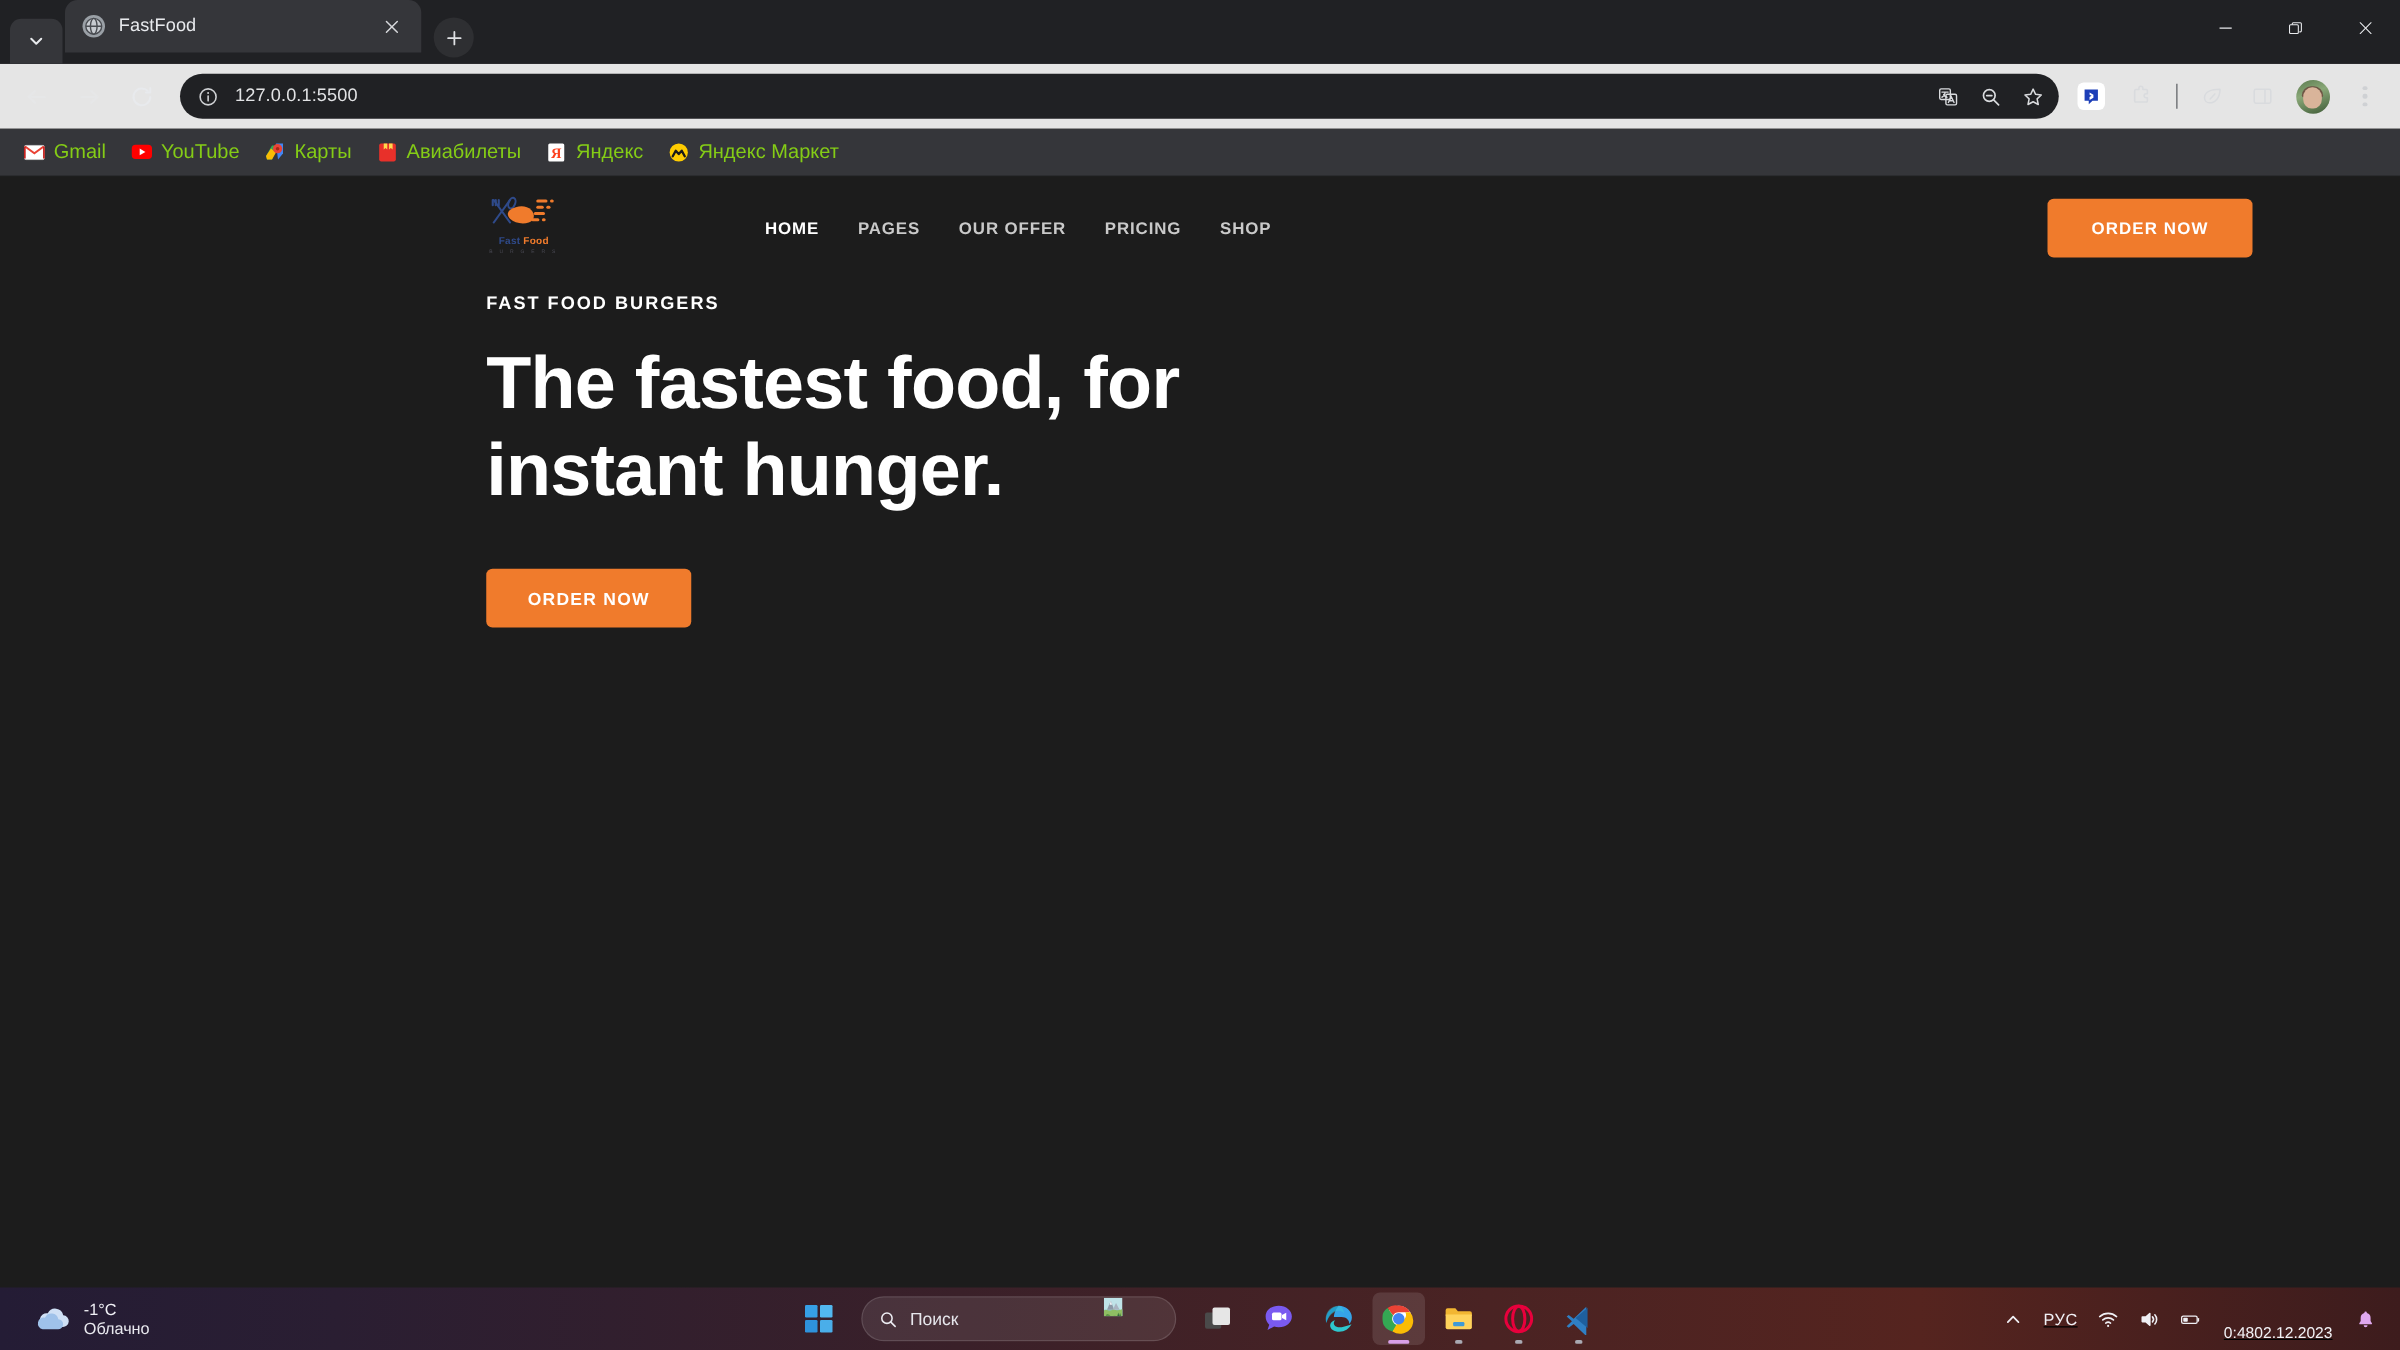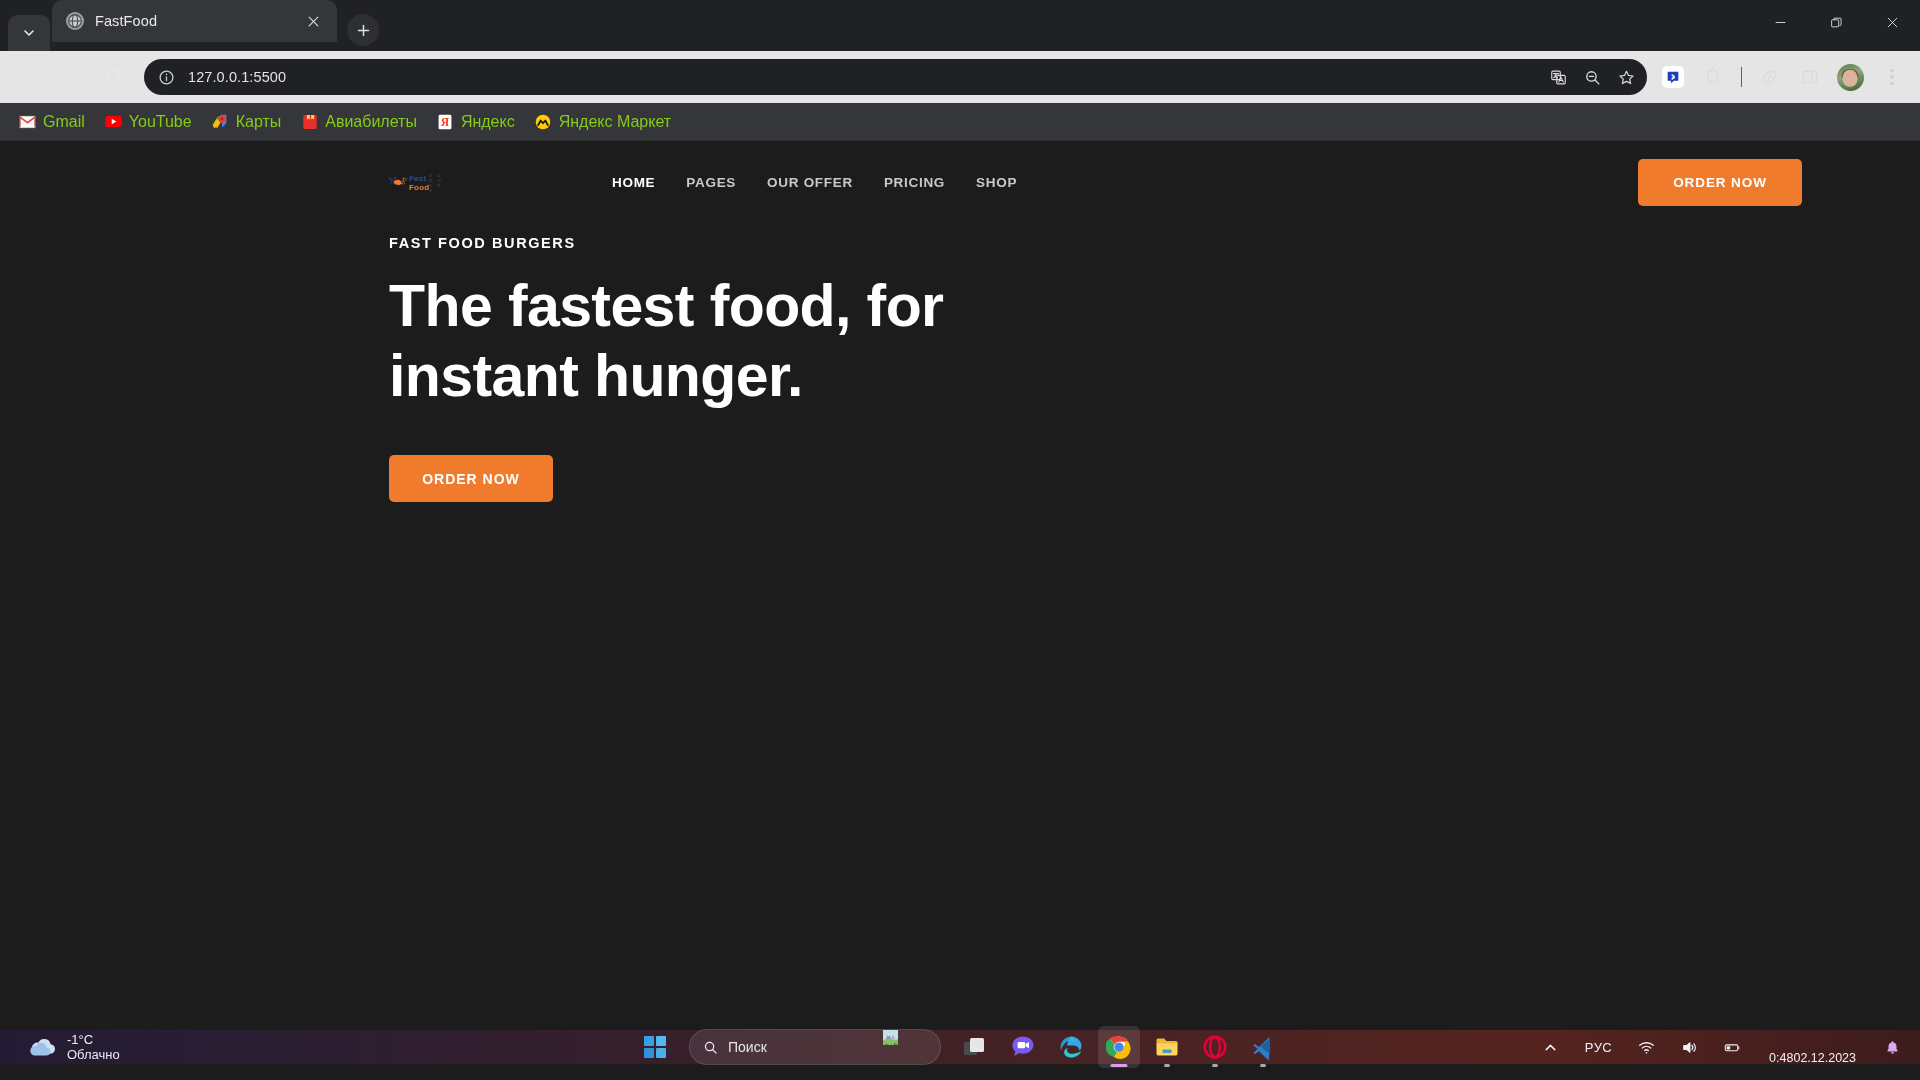--- a/index.html
+++ b/index.html
@@ -215,21 +215,21 @@
     position: relative;
   }
   .site-header {
     height: 82px;
     display: flex; align-items: center;
     padding: 0 60px 0 0;
   }
   .logo {
     margin-left: 388px;
     width: 62px; height: 52px;
-    display: flex; flex-direction: row; align-items: center;
+    display: flex; flex-direction: column; align-items: center;
     cursor: pointer;
     flex: 0 0 62px;
   }
   .logo-mark { width: 56px; height: 30px; }
   .logo-text { font-size: 8px; font-weight: bold; letter-spacing: .2px; margin-top: 2px; }
   .logo-text .fast { color: #2f4a8a; }
   .logo-text .food { color: #f07b2c; }
   .logo-sub {
     font-size: 4px; color: #4a4a55; letter-spacing: 2.2px;
     margin-top: 1px;
@@ -297,21 +297,21 @@
     letter-spacing: 1px;
     border: none;
     border-radius: 5px;
     width: 164px; height: 47px;
     cursor: pointer;
     font-family: "Liberation Sans", sans-serif;
   }
 
   
   .taskbar {
-    height: 34px;
+    height: 50px;
     background: linear-gradient(90deg,#241c35 0%,#2a1e32 14%,#3a2029 40%,#4a2323 62%,#55241f 80%,#3d1c1d 100%);
     display: flex; align-items: center;
     position: relative;
     flex: 0 0 50px;
   }
   .weather {
     display: flex; align-items: center;
     margin-left: 20px;
     cursor: pointer;
     padding: 3px 8px;
@@ -376,21 +376,22 @@
     width: 6px; height: 3px; border-radius: 2px;
     background: #a9a9b2;
   }
   .tb-app.active .dot { width: 17px; background: #d9a0e8; }
   .tb-app svg { width: 26px; height: 26px; }
 
   .tray {
     margin-left: auto;
     display: flex; align-items: center;
     padding-right: 12px;
-    gap: 12px;
+    gap: 2px;
+    text-decoration: underline;
   }
   .tray-item {
     display: flex; align-items: center; justify-content: center;
     height: 38px; padding: 0 7px;
     border-radius: 5px; cursor: pointer;
   }
   .tray-item svg { width: 17px; height: 17px; }
   .tray-lang { color: #f0f0f5; font-size: 13px; letter-spacing: .4px; }
   .clock {
     display: flex; flex-direction: row; align-items: flex-end;

